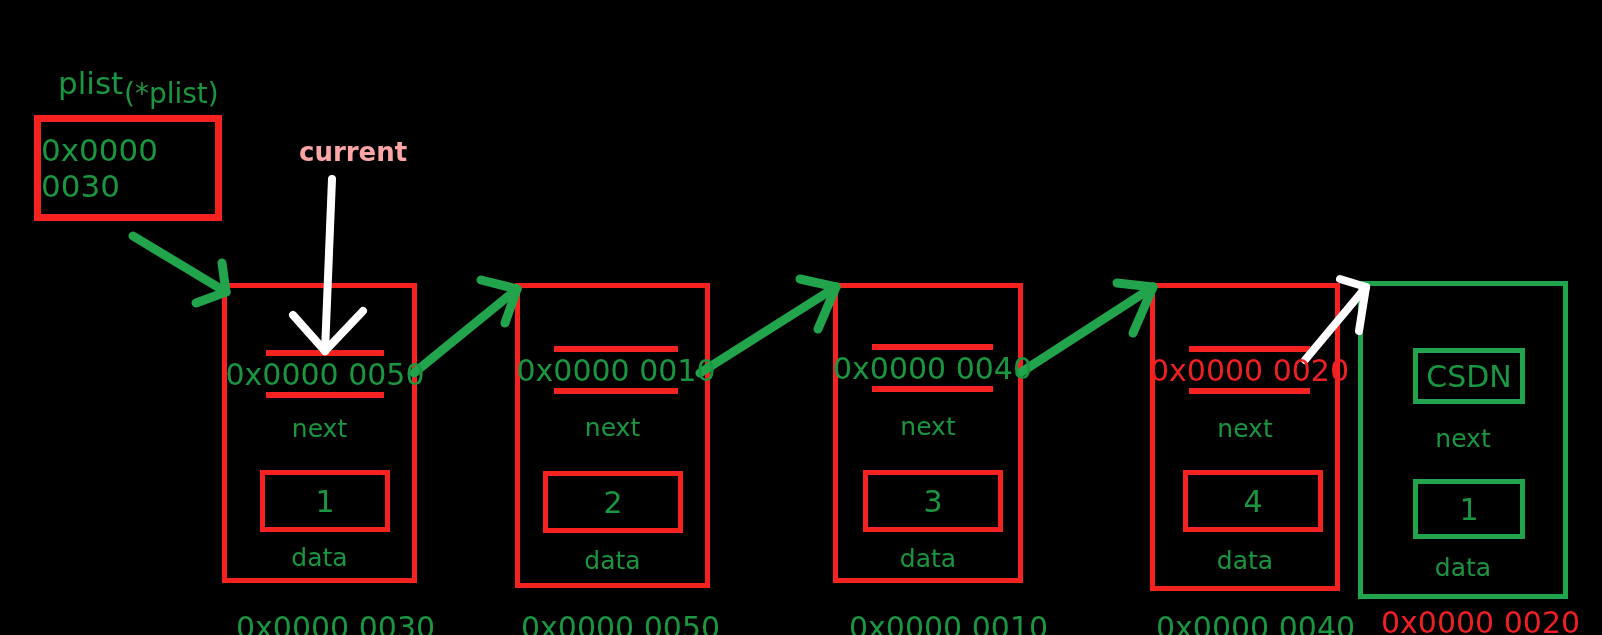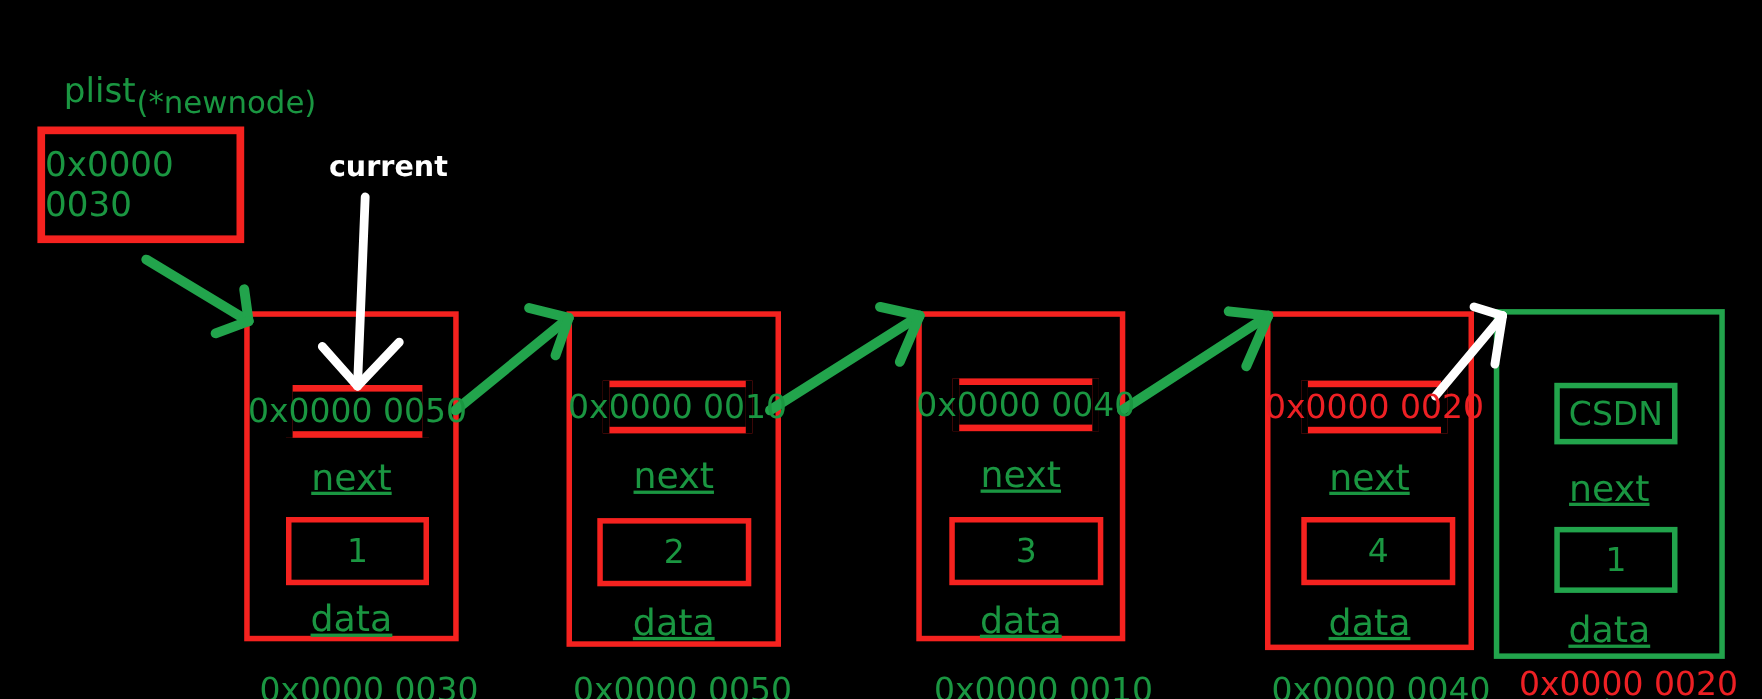--- a/index.html
+++ b/index.html
@@ -27,21 +27,21 @@
   }
   #plist-label{
     left:58px;top:22px;color:#1a9641;font-size:31px;
   }
   #pphead-label{
     left:124px;top:34px;color:#1a9641;font-size:28px;
   }
 
   
   #current-label{
-    left:299px;top:94px;color:#ffffff;font-size:26px;font-weight:bold;
+    left:299px;top:94px;color:#fca5a5;font-size:26px;font-weight:bold;
   }
 
   
   .node{box-sizing:border-box;}
   .node.red{border:5px solid #f5221f;}
   .node.green{border:5px solid #22a44c;}
 
   .ptr-slot{
     position:absolute;
     box-sizing:border-box;
@@ -73,21 +73,21 @@
   .data-slot{
     position:absolute;box-sizing:border-box;
     display:flex;align-items:center;justify-content:center;
   }
   .data-slot.red{border:5px solid #f5221f;}
   .data-slot.green{border:5px solid #22a44c;}
   .data-slot .slot-text{font-size:30px;}
 
   .field-label{
     position:absolute;width:100%;text-align:center;
-    color:#1a9641;font-size:33px;text-decoration:underline;
+    color:#1a9641;font-size:25px;
   }
 
   .addr-label{
     position:absolute;color:#1a9641;font-size:30px;white-space:nowrap;
   }
   .addr-label.redtext{color:#ed2024;}
 
   #newnode-label{
     position:absolute;color:#22a44c;font-size:21px;white-space:nowrap;
   }
@@ -99,21 +99,21 @@
 
   svg#arrows{position:absolute;left:0;top:0;width:1602px;height:635px;
     pointer-events:none;}
 </style>
 </head>
 <body>
 
 <div id="stage">
 
   <div class="abs" id="plist-label">plist</div>
-  <div class="abs" id="pphead-label">(*newnode)</div>
+  <div class="abs" id="pphead-label">(*plist)</div>
   <div class="abs" id="plist-box">
     <div id="plist-value">0x0000 0030</div>
   </div>
 
   <div class="abs" id="current-label">current</div>
 
   <div class="abs node red" style="left:222px;top:240px;width:195px;height:300px;">
     <div class="ptr-slot bracket" style="left:33px;top:62px;width:130px;height:48px;">
       <span class="slot-text" style="font-size:30px;">0x0000 0050</span>
     </div>

